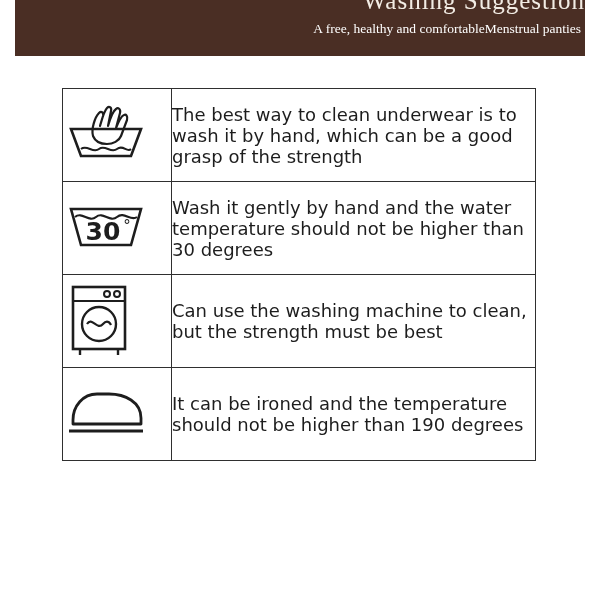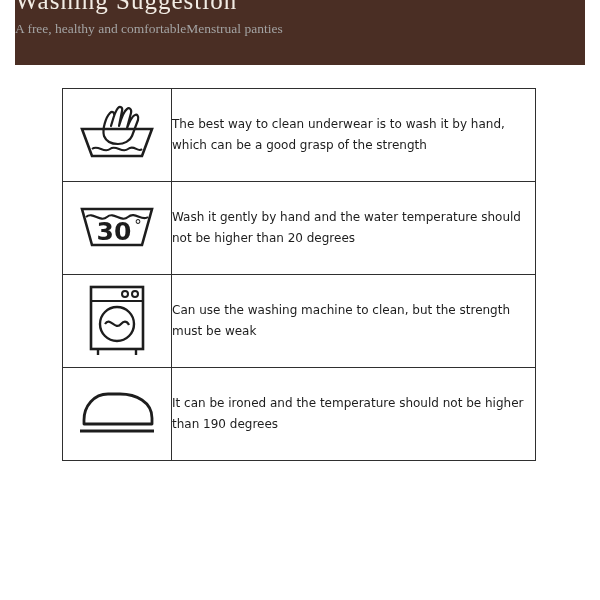--- a/index.html
+++ b/index.html
@@ -20,47 +20,47 @@
     height: 600px;
     background: #ffffff;
   }
 
   
   .banner {
     position: absolute;
     left: 15px;
     top: 0;
     width: 570px;
-    height: 65px;
+    height: 56px;
     background: #4a2e24;
     box-sizing: border-box;
-    text-align: left;
+    text-align: right;
     overflow: hidden;
   }
   .banner-title {
     font-family: "Liberation Serif", serif;
     color: #f2ece4;
     font-size: 25px;
     letter-spacing: 1px;
     margin: 0;
     padding: 0;
     line-height: 26px;
     position: absolute;
     left: 0;
     right: 0;
     top: -12px;
     font-weight: normal;
   }
   .banner-sub {
     font-family: "Liberation Serif", serif;
-    color: #a3a3a3;
+    color: #ffffff;
     font-size: 13.5px;
     position: absolute;
     left: 0;
-    right: 12px;
+    right: 4px;
     top: 20px;
     line-height: 18px;
   }
 
   
   .care-table {
     position: absolute;
     left: 62px;
     top: 88px;
     width: 474px;
@@ -70,25 +70,24 @@
     background: #fff;
   }
   .care-table td {
     border: 1px solid #2f2f2f;
     vertical-align: middle;
     padding: 0;
   }
   .icon-cell {
     width: 108px;
     height: 92px;
-    text-align: center;
   }
   .text-cell {
     padding: 8px 14px 8px 20px;
-    font-size: 12px;
+    font-size: 18px;
     line-height: 21px;
     color: #1d1d1d;
     font-family: "DejaVu Sans", sans-serif;
   }
   .icon-wrap {
     display: inline-block;
     line-height: 0;
   }
 </style>
 </head>
@@ -128,39 +127,39 @@
         <td class="icon-cell">
           <span class="icon-wrap">
             <svg width="86" height="62" viewBox="0 0 86 62">
               <path d="M8 14 L78 14 L68 50 L18 50 Z" fill="none" stroke="#1d1d1d" stroke-width="2.6"></path>
               <path d="M12 22 C19 16, 26 28, 33 22 C40 16, 47 28, 54 22 C61 16, 68 27, 74 22" fill="none" stroke="#1d1d1d" stroke-width="2.2"></path>
               <text x="40" y="45" font-family="DejaVu Sans, sans-serif" font-size="25" font-weight="bold" fill="#1d1d1d" text-anchor="middle">30</text>
               <text x="64" y="36" font-family="DejaVu Sans, sans-serif" font-size="15" fill="#1d1d1d" text-anchor="middle">°</text>
             </svg>
           </span>
         </td>
-        <td class="text-cell">Wash it gently by hand and the water temperature should not be higher than 20 degrees</td>
+        <td class="text-cell">Wash it gently by hand and the water temperature should not be higher than 30 degrees</td>
       </tr>
 
       <tr>
         <td class="icon-cell">
           <span class="icon-wrap">
             <svg width="72" height="76" viewBox="0 0 72 76">
               <rect x="10" y="6" width="52" height="62" fill="none" stroke="#1d1d1d" stroke-width="2.6"></rect>
               <line x1="10" y1="20" x2="62" y2="20" stroke="#1d1d1d" stroke-width="2.2"></line>
               <circle cx="44" cy="13" r="3" fill="none" stroke="#1d1d1d" stroke-width="2"></circle>
               <circle cx="54" cy="13" r="3" fill="none" stroke="#1d1d1d" stroke-width="2"></circle>
               <circle cx="36" cy="43" r="17" fill="none" stroke="#1d1d1d" stroke-width="2.4"></circle>
               <path d="M24 43 C29 35, 34 50, 40 43 C45 37, 48 44, 48 44" fill="none" stroke="#1d1d1d" stroke-width="2.2"></path>
               <line x1="17" y1="68" x2="17" y2="74" stroke="#1d1d1d" stroke-width="2.4"></line>
               <line x1="55" y1="68" x2="55" y2="74" stroke="#1d1d1d" stroke-width="2.4"></line>
             </svg>
           </span>
         </td>
-        <td class="text-cell">Can use the washing machine to clean, but the strength must be weak</td>
+        <td class="text-cell">Can use the washing machine to clean, but the strength must be best</td>
       </tr>
 
       <tr>
         <td class="icon-cell">
           <span class="icon-wrap">
             <svg width="86" height="52" viewBox="0 0 86 52">
               <path d="M10 38 L78 38 L78 32 C78 16, 62 8, 46 8 L34 8 C20 8, 10 20, 10 34 Z" fill="none" stroke="#1d1d1d" stroke-width="2.8" stroke-linejoin="round"></path>
               <line x1="6" y1="45" x2="80" y2="45" stroke="#1d1d1d" stroke-width="3"></line>
             </svg>
           </span>

